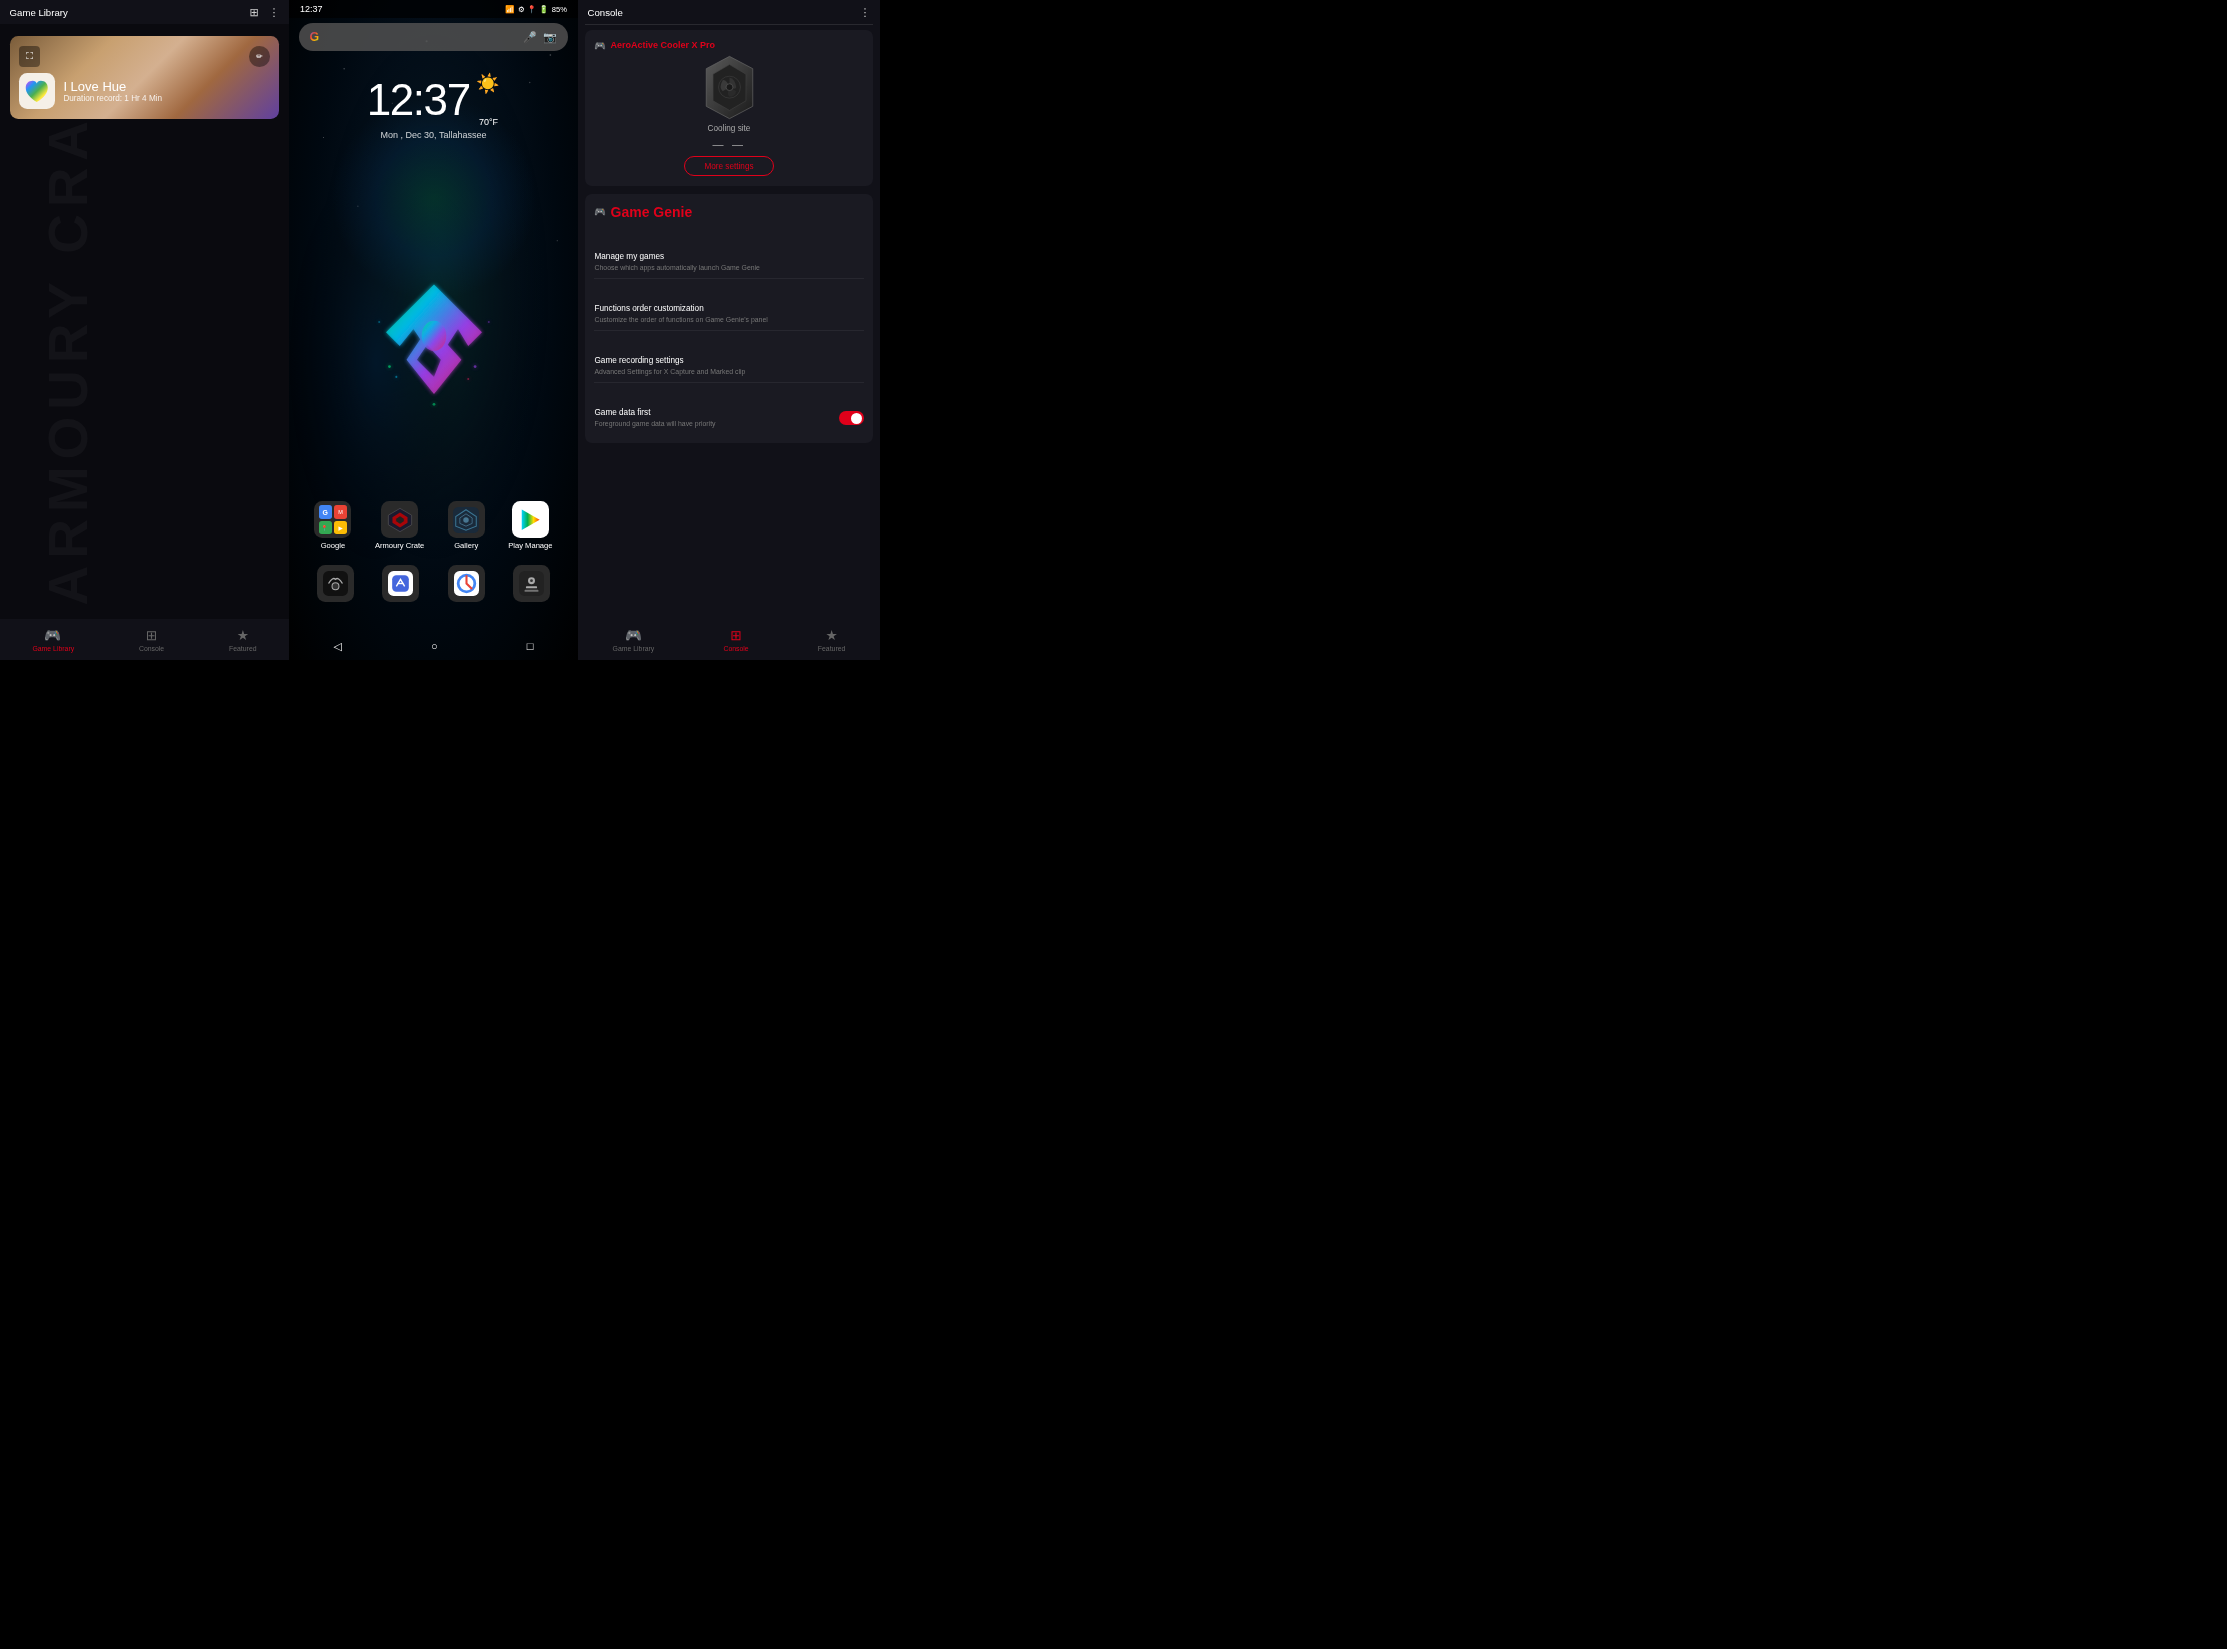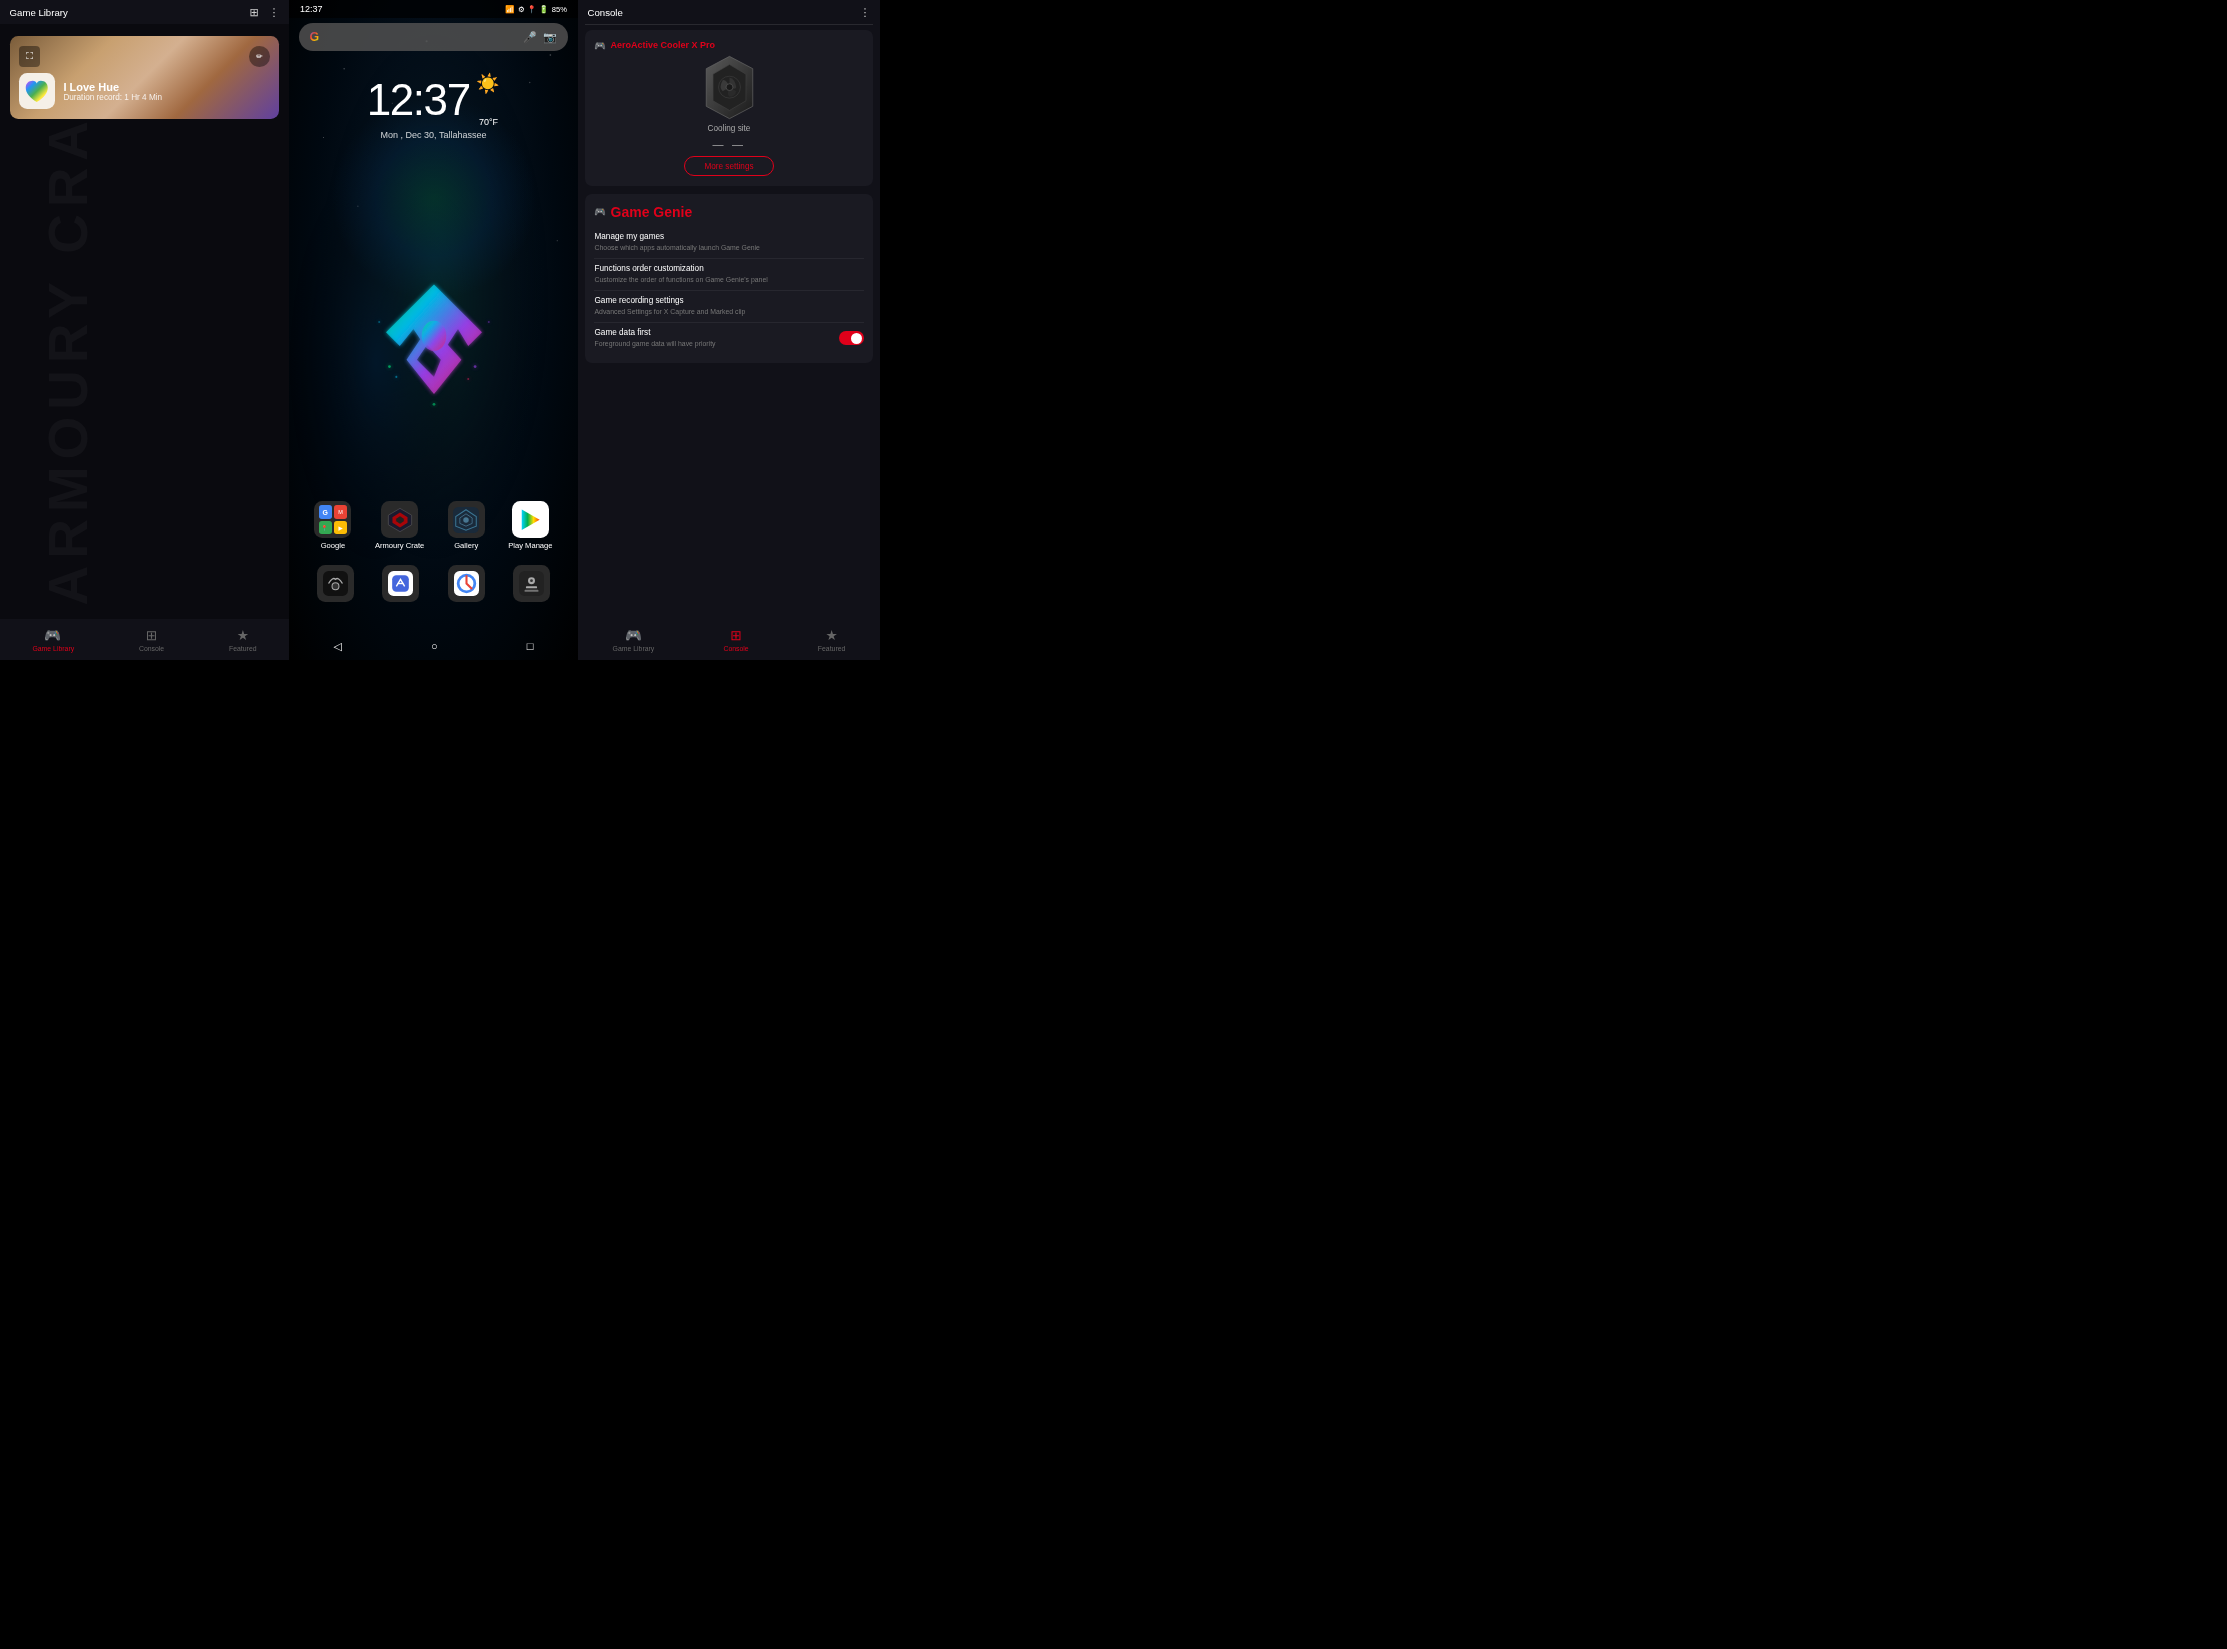--- a/index.html
+++ b/index.html
@@ -122,22 +122,22 @@
       height: 36px;
       background: #f5f0e8;
       border-radius: 8.2px;
       display: flex;
       align-items: center;
       justify-content: center;
       font-size: 19px;
     }
     .game-text .game-name {
       color: #fff;
-      font-size: 11px;
-      font-weight: 700;
+      font-size: 13px;
+      font-weight: 400;
     }
     .game-text .game-duration {
       color: rgba(255,255,255,0.85);
       font-size: 8.2px;
     }
 
     
     .scenario-area {
       position: relative;
       z-index: 2;
@@ -461,20 +461,21 @@
       align-items: center;
       gap: 4.1px;
       margin-bottom: 6.9px;
     }
     .genie-icon { color: #e0001a; font-size: 9.6px; }
     .genie-title { color: #e0001a; font-size: 14px; font-weight: 600; }
     .genie-item {
       padding: 5.5px 0;
       border-bottom: 0.7px solid rgba(255,255,255,0.06);
       cursor: pointer;
+      margin-top: 20px;
     }
     .genie-item:last-child { border-bottom: none; }
     .genie-item-row {
       display: flex;
       align-items: center;
       justify-content: space-between;
       gap: 45px;
     }
     .genie-item-name {
       color: #fff;

